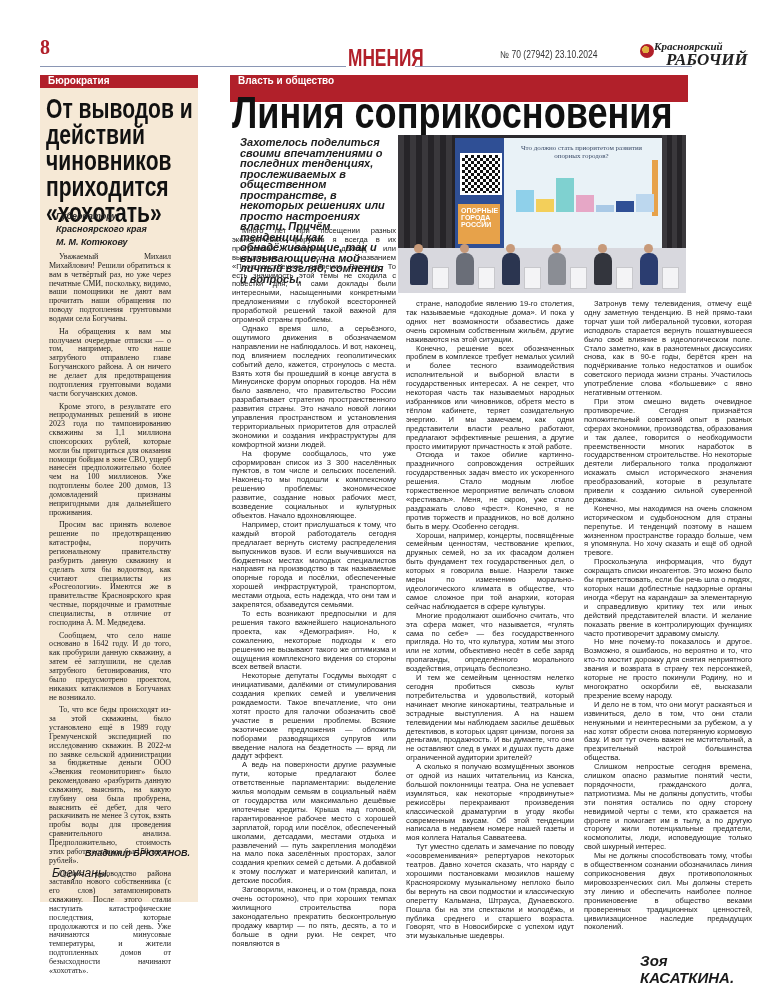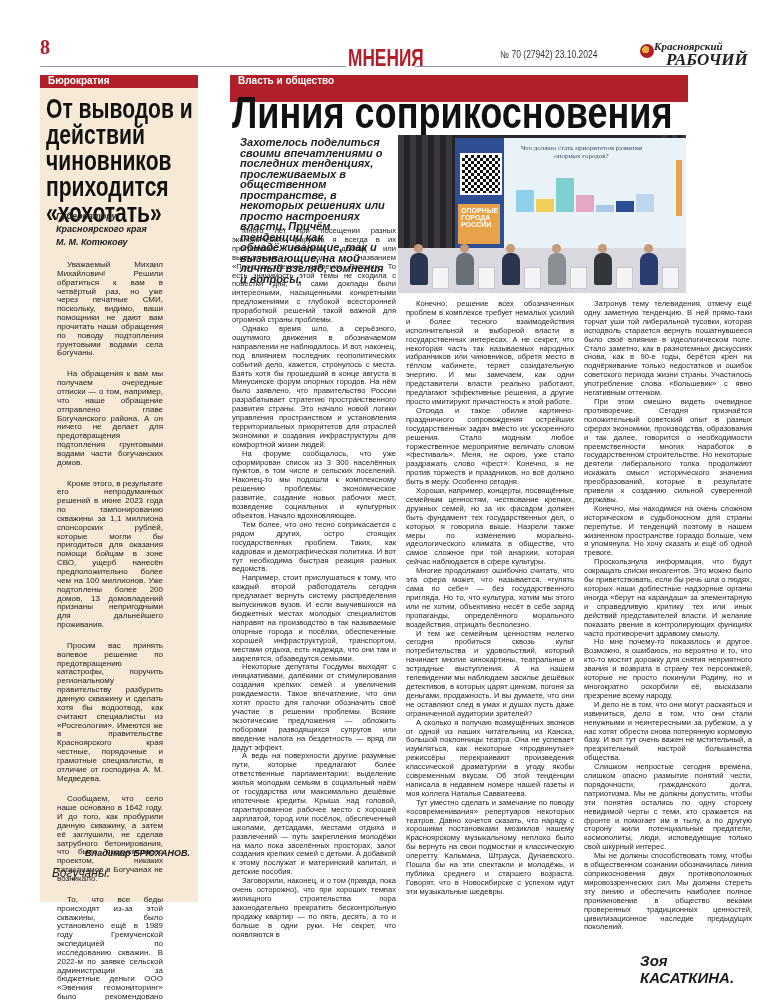--- a/index.html
+++ b/index.html
@@ -15,34 +15,34 @@
   .logo-t1 { position:absolute; left:14px; top:0px; font-family:"Liberation Serif", serif; font-style:italic; font-weight:bold; font-size:11px; color:#222; }
   .logo-t2 { position:absolute; left:26px; top:10px; font-family:"Liberation Serif", serif; font-style:italic; font-weight:bold; font-size:17px; color:#222; }
   .bar { top:75px; height:27px; background:#b1202a; color:#fff; font-weight:bold; font-size:10px; line-height:12px; padding-left:8px; box-sizing:border-box; }
   .bar-left { left:40px; width:158px; }
   .bar-right { left:230px; width:458px; }
 
   .left-col { left:40px; top:88px; width:158px; height:814px; background:#f6e9d6; }
   .left-head { position:absolute; left:6px; top:8px; width:148px; font-family:"Liberation Sans", sans-serif; font-weight:bold; font-size:27px; line-height:26px; color:#111; transform:scaleX(0.78); transform-origin:left top; width:190px; }
   .addressee { position:absolute; left:16px; top:122px; width:140px; font-style:italic; font-weight:bold; font-size:9px; line-height:13px; color:#222; }
   .left-body { position:absolute; left:5px; top:161px; width:130px; font-size:8px; line-height:8.85px; text-align:justify; color:#222; transform:scaleX(1.0); }
-  .left-body p { margin:12px; text-indent:10px; }
+  .left-body p { margin:4px; text-indent:10px;font-family:Liberation Serif, serif; }
   .signature { position:absolute; right:8px; top:760px; font-style:italic; font-weight:bold; font-size:9px; }
   .sign-place { position:absolute; left:12px; top:778px; font-size:12px;font-style:italic; }
 
   .main-head { left:232px; top:93px; font-family:"Liberation Sans", sans-serif; font-weight:bold; font-size:44px; line-height:40px; color:#111; transform:scaleX(0.82); transform-origin:left top; white-space:nowrap; }
   .lead { left:240px; top:137px; width:150px; font-style:italic; font-weight:bold; font-size:11px; line-height:10.5px; color:#222; }
 
   .photo { left:398px; top:135px; width:288px; height:158px; background:#2c2a2e; overflow:hidden; }
   .photo .curtain-l { position:absolute; left:0; top:0; width:57px; height:130px; background:repeating-linear-gradient(90deg,#3a383c 0 6px,#262428 6px 12px); }
   .photo .curtain-r { position:absolute; right:0; top:0; width:24px; height:130px; background:repeating-linear-gradient(90deg,#3a383c 0 5px,#262428 5px 10px); }
   .photo .screen-left { position:absolute; left:57px; top:3px; width:49px; height:110px; background:#2f4f95; }
   .photo .qr { position:absolute; left:5px; top:15px; width:38px; height:38px; background:repeating-conic-gradient(#111 0 25%, #fff 0 50%) 0 0/6px 6px; border:2px solid #fff; }
   .photo .badge { position:absolute; left:3px; top:66px; width:42px; height:40px; background:#e7a24a; color:#fff; font-weight:bold; font-size:7px; line-height:7px; padding:3px; box-sizing:border-box; }
-  .photo .screen { position:absolute; left:106px; top:3px; width:158px; height:110px; background:#e9f2f7;padding-left:24px; }
+  .photo .screen { position:absolute; left:106px; top:3px; width:158px; height:110px; background:#e9f2f7; }
   .photo .screen-title { position:absolute; left:10px; top:6px; width:135px; text-align:center; font-family:"Liberation Serif", serif; font-size:7px; line-height:8px; color:#3a4a66; }
   .photo .chart-bar { position:absolute; bottom:36px; width:18px; }
   .photo .orange-tab { position:absolute; right:4px; top:22px; width:6px; height:56px; background:#e7a24a; }
   .photo .stage { position:absolute; left:0; top:113px; width:288px; height:45px; background:#d8d8de; }
   .photo .person { position:absolute; bottom:8px; width:18px; height:32px; border-radius:8px 8px 2px 2px; }
   .photo .head { position:absolute; width:9px; height:9px; border-radius:50%; background:#c79a7a; }
   .photo .podium { position:absolute; bottom:4px; width:15px; height:20px; background:#f4f4f6; border:1px solid #c8c8cc; }
 
   .col { top:0; font-size:7.6px; line-height:8.9px; text-align:justify; color:#222; }
   .col p { margin:0; text-indent:10px; }
@@ -70,21 +70,21 @@
 
 <div class="abs left-col">
   <div class="left-head">От выводов и действий чиновников приходится «хохотать»</div>
   <div class="addressee">
     <div>Губернатору</div>
     <div>Красноярского края</div>
     <div>М. М. Котюкову</div>
   </div>
   <div class="left-body">
     <p>Уважаемый Михаил Михайлович! Решили обратиться к вам в четвёртый раз, но уже через печатные СМИ, поскольку, видимо, ваши помощники не дают вам прочитать наши обращения по поводу подтопления грунтовыми водами села Богучаны.</p>
-    <p>На обращения к вам мы получаем очередные отписки — о том, например, что наше обращение отправлено главе Богучанского района. А он ничего не делает для предотвращения подтопления грунтовыми водами части богучанских домов.</p>
+    <p>На обращения к вам мы получаем очередные отписки — о том, например, что наше затрубного отправлено главе Богучанского района. А он ничего не делает для предотвращения подтопления грунтовыми водами части богучанских домов.</p>
     <p>Кроме этого, в результате его непродуманных решений в июне 2023 года по тампонированию скважины за 1,1 миллиона спонсорских рублей, которые могли бы пригодиться для оказания помощи бойцам в зоне СВО, ущерб нанесён предположительно более чем на 100 миллионов. Уже подтоплены более 200 домов, 13 домовладений признаны непригодными для дальнейшего проживания.</p>
     <p>Просим вас принять волевое решение по предотвращению катастрофы, поручить региональному правительству разбурить данную скважину и сделать хотя бы водоотвод, как считают специалисты из «Росгеологии». Имеются же в правительстве Красноярского края честные, порядочные и грамотные специалисты, в отличие от господина А. М. Медведева.</p>
     <p>Сообщаем, что село наше основано в 1642 году. И до того, как пробурили данную скважину, а затем её заглушили, не сделав затрубного бетонирования, что было предусмотрено проектом, никаких катаклизмов в Богучанах не возникало.</p>
     <p>То, что все беды происходят из-за этой скважины, было установлено ещё в 1989 году Гремученской экспедицией по исследованию скважин. В 2022-м по заявке сельской администрации за бюджетные деньги ООО «Эвенкия геомониторинг» было рекомендовано «разбурить данную скважину, выяснить, на какую глубину она была пробурена, выяснить её дебет, для чего раскачивать не менее 3 суток, взять пробы воды для проведения сравнительного анализа. Предположительно, стоимость этих работ составила бы 150 тысяч рублей».</p>
     <p>Однако руководство района заставило нового собственника (с его слов) затампонировать скважину. После этого стали наступать катастрофические последствия, которые продолжаются и по сей день. Уже начинаются минусовые температуры, и жители подтопленных домов от безысходности начинают «хохотать».</p>
   </div>
   <div class="signature">Владимир БРЮХАНОВ.</div>
   <div class="sign-place">Богучаны.</div>
 </div>
 
@@ -128,27 +128,28 @@
       <div class="person" style="left: 242px; background: rgb(43, 61, 112);"></div>
       <div class="head" style="left: 246px; top: -4px;"></div>
       <div class="podium" style="left: 264px;"></div>
     </div>
 </div>
 
 <div class="abs col col2" id="col0">
     <p>Много лет при посещении разных экономических форумов я всегда в их программах находила доклад или выступление под названием «Пространственное освоение России». То есть значимость этой темы не сходила с повестки дня, и сами доклады были интересными, насыщенными конкретными предложениями с глубокой всесторонней проработкой решений такой важной для огромной страны проблемы.</p>
     <p>Однако время шло, а серьёзного, ощутимого движения в обозначаемом направлении не наблюдалось. И вот, наконец, под влиянием последних геополитических событий дело, кажется, стронулось с места. Взять хотя бы прошедший в конце августа в Минусинске форум опорных городов. На нём было заявлено, что правительство России разрабатывает стратегию пространственного развития страны. Это начало новой логики управления пространством и установления территориальных приоритетов для отраслей экономики и создания инфраструктуры для комфортной жизни людей.</p>
     <p>На форуме сообщалось, что уже сформирован список из 3 300 населённых пунктов, в том числе и сельских поселений. Наконец-то мы подошли к комплексному решению проблемы: экономическое развитие, создание новых рабочих мест, возведение социальных и культурных объектов. Начало вдохновляющее.</p>
-    <p>Тем более, что оно тесно соприкасается с рядом других, остро стоящих государственных проблем. Таких, как кадровая и демографическая политика. И вот тут необходима быстрая реакция разных ведомств.</p>
     <p>Например, стоит прислушаться к тому, что каждый второй работодатель сегодня предлагает вернуть систему распределения выпускников вузов. И если выучившихся на бюджетных местах молодых специалистов направят на производство в так называемые опорные города и посёлки, обеспеченные хорошей инфраструктурой, транспортом, местами отдыха, есть надежда, что они там и закрепятся, обзаведутся семьями.</p>
+    <p>То есть возникают предпосылки и для решения такого важнейшего национального проекта, как «Демография». Но, к сожалению, некоторые подходы к его решению не вызывают такого же оптимизма и ощущения комплексного видения со стороны всех ветвей власти.</p>
     <p>Некоторые депутаты Госдумы выходят с инициативами, далёкими от стимулирования создания крепких семей и увеличения рождаемости. Такое впечатление, что они хотят просто для галочки обозначить своё участие в решении проблемы. Всякие экзотические предложения — обложить поборами разводящихся супругов или введение налога на бездетность — вряд ли дадут эффект.</p>
     <p>А ведь на поверхности другие разумные пути, которые предлагают более ответственные парламентарии: выделение жилья молодым семьям в социальный наём от государства или максимально дешёвые ипотечные кредиты. Крыша над головой, гарантированное рабочее место с хорошей зарплатой, город или посёлок, обеспеченный школами, детсадами, местами отдыха и развлечений — путь закрепления молодёжи на мало пока заселённых просторах, залог создания крепких семей с детьми. А добавкой к этому послужат и материнский капитал, и детские пособия.</p>
     <p>Заговорили, наконец, и о том (правда, пока очень осторожно), что при хороших темпах жилищного строительства пора законодательно прекратить бесконтрольную продажу квартир — по пять, десять, а то и больше в одни руки. Не секрет, что появляются в</p>
   </div>
 <div class="abs col col3" id="col1">
+    <p>стране, наподобие явлению 19-го столетия, так называемые «доходные дома». И пока у одних нет возможности обзавестись даже очень скромным собственным жильём, другие наживаются на этой ситуации.</p>
     <p>Конечно, решение всех обозначенных проблем в комплексе требует немалых усилий и более тесного взаимодействия исполнительной и выборной власти в государственных интересах. А не секрет, что некоторая часть так называемых народных избранников или чиновников, обретя место в тёплом кабинете, теряет созидательную энергию. И мы замечаем, как одни представители власти реально работают, предлагают эффективные решения, а другие просто имитируют причастность к этой работе.</p>
     <p>Отсюда и такое обилие картинно-праздничного сопровождения острейших государственных задач вместо их ускоренного решения. Стало модным любое торжественное мероприятие величать словом «фестиваль». Меня, не скрою, уже стало раздражать слово «фест». Конечно, я не против торжеств и праздников, но всё должно быть в меру. Особенно сегодня.</p>
     <p>Хороши, например, концерты, посвящённые семейным ценностям, чествование крепких, дружных семей, но за их фасадом должен быть фундамент тех государственных дел, о которых я говорила выше. Назрели также меры по изменению морально-идеологического климата в обществе, что самое сложное при той анархии, которая сейчас наблюдается в сфере культуры.</p>
     <p>Многие продолжают ошибочно считать, что эта сфера может, что называется, «гулять сама по себе» — без государственного пригляда. Но то, что культура, хотим мы этого или не хотим, объективно несёт в себе заряд пропаганды, определённого морального воздействия, отрицать бесполезно.</p>
     <p>И тем же семейным ценностям нелегко сегодня пробиться сквозь культ потребительства и удовольствий, который начинает многие кинокартины, театральные и эстрадные выступления. А на нашем телевидении мы наблюдаем засилье дешёвых детективов, в которых царят цинизм, погоня за деньгами, продажность. И вы думаете, что они не оставляют след в умах и душах пусть даже ограниченной аудитории зрителей?</p>
     <p>А сколько я получаю возмущённых звонков от одной из наших читательниц из Канска, большой поклонницы театра. Она не успевает изумляться, как некоторые «продвинутые» режиссёры перекраивают произведения классической драматургии в угоду якобы современным вкусам. Об этой тенденции написала в недавнем номере нашей газеты и моя коллега Наталья Савватеева.</p>
     <p>Тут уместно сделать и замечание по поводу «осовременивания» репертуаров некоторых театров. Давно хочется сказать, что наряду с хорошими постановками мюзиклов нашему Красноярскому музыкальному неплохо было бы вернуть на свои подмостки и классическую оперетту Кальмана, Штрауса, Дунаевского. Пошла бы на эти спектакли и молодёжь, и публика среднего и старшего возраста. Говорят, что в Новосибирске с успехом идут эти музыкальные шедевры.</p>
   </div>
 <div class="abs col col4" id="col2">
     <p>Затронув тему телевидения, отмечу ещё одну заметную тенденцию. В ней прямо-таки торчат уши той либеральной тусовки, которая исподволь старается вернуть пошатнувшееся было своё влияние в идеологическом поле. Стало заметно, как в разнотемных дискуссиях снова, как в 90-е годы, берётся крен на подчёркивание только недостатков и ошибок советского периода жизни страны. Участилось употребление слова «большевик» с явно негативным оттенком.</p>

